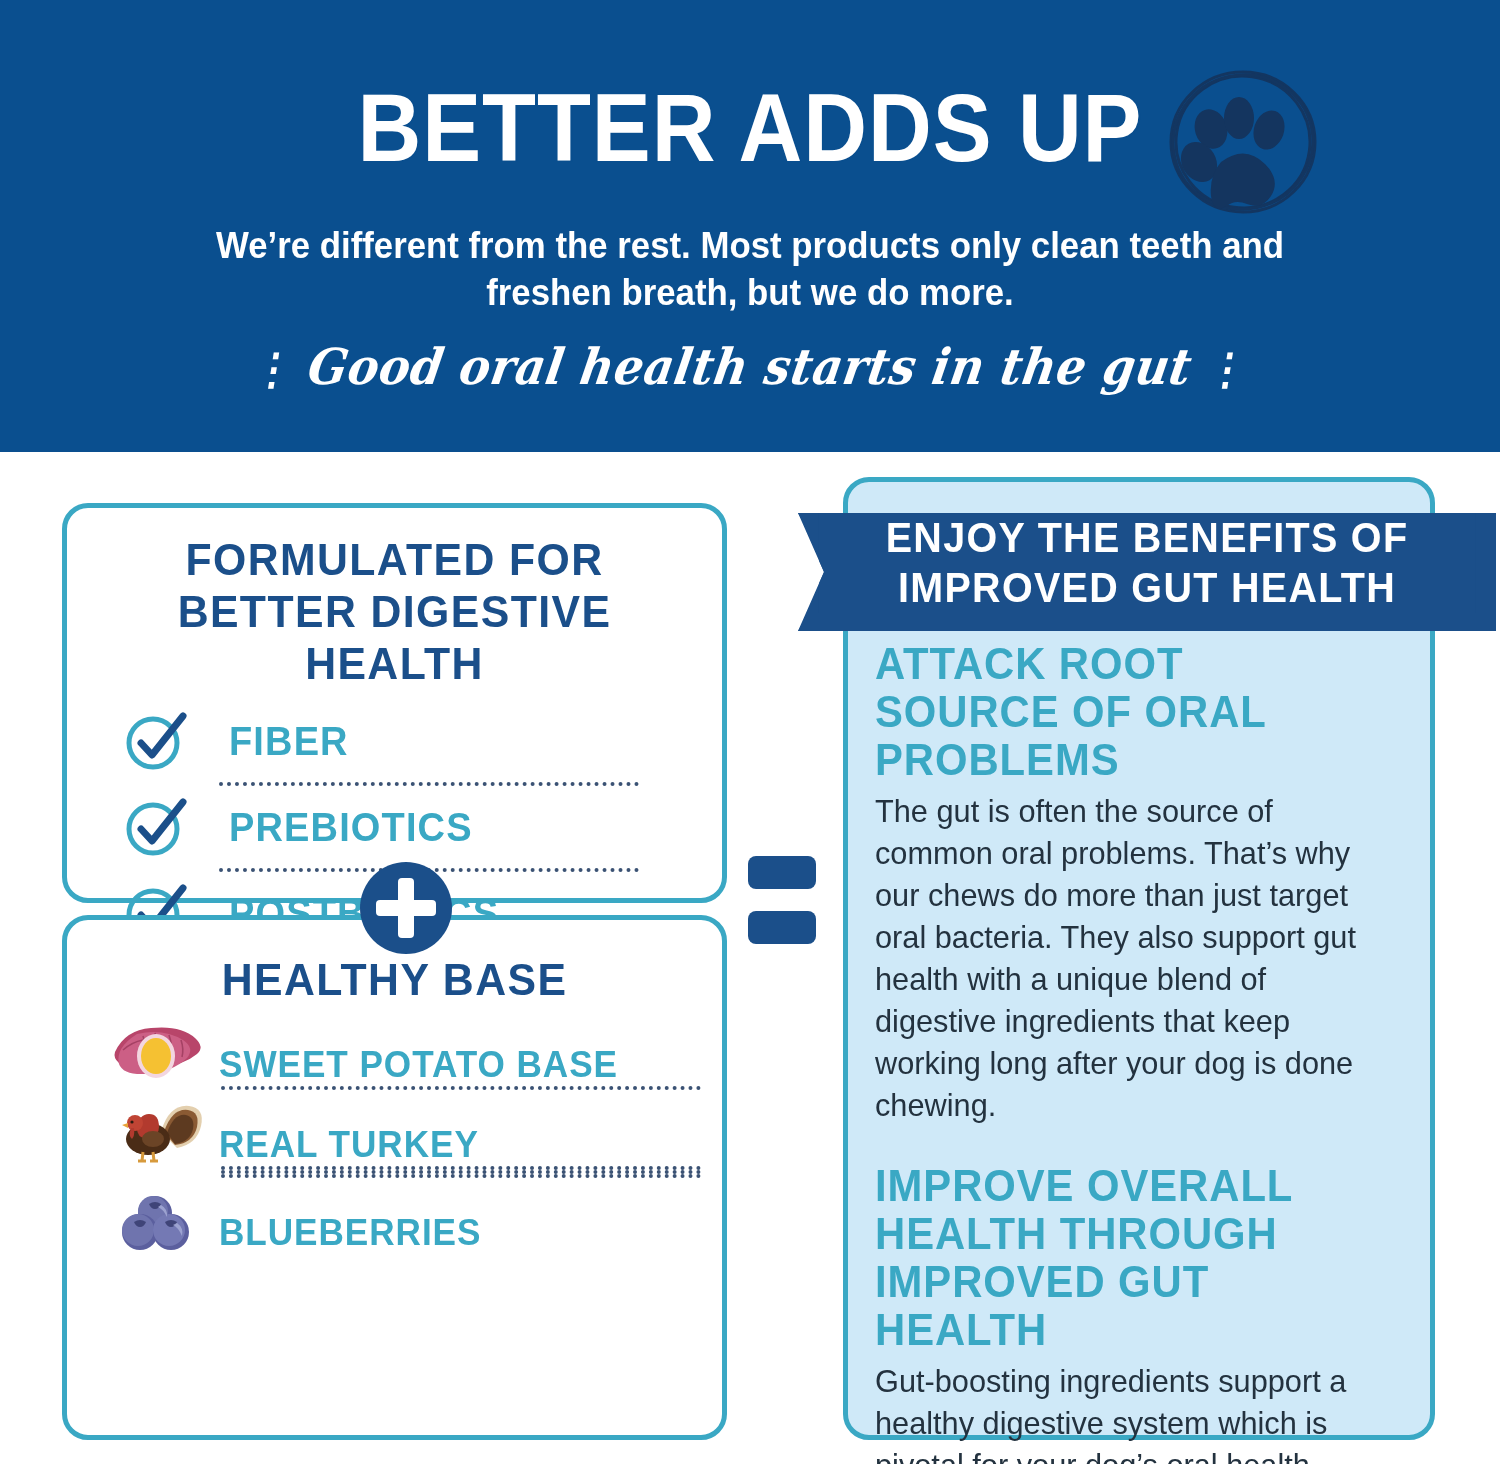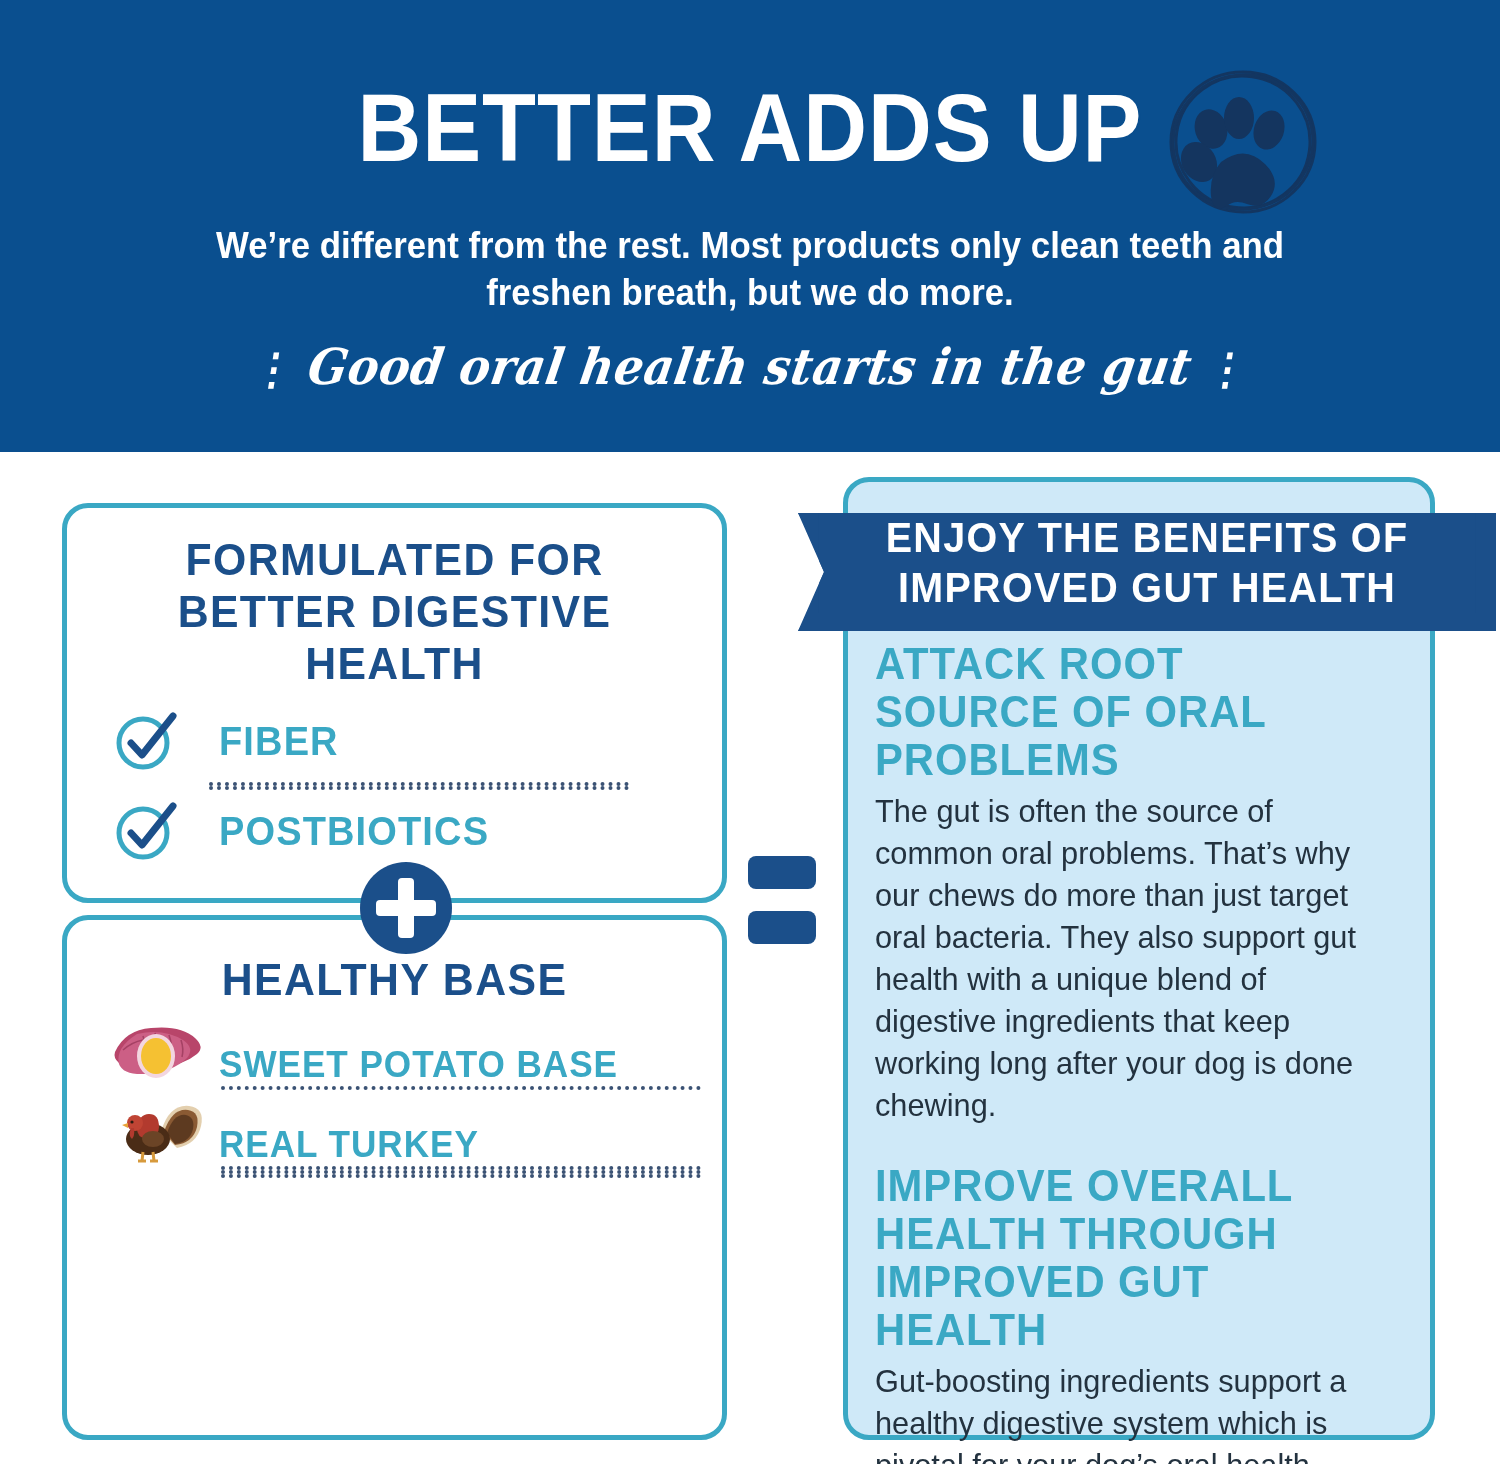--- a/index.html
+++ b/index.html
@@ -77,21 +77,21 @@
     font-size: 45px;
     line-height: 52px;
     letter-spacing: 1.5px;
     transform: scaleX(0.95);
     transform-origin: center top;
   }
   #card-formulated .card-title { padding: 26px 18px 0 18px; }
   #card-base .card-title { padding: 34px 18px 0 18px; }
 
   
-  .check-list { margin-top: 10px; padding: 0 16px; }
+  .check-list { margin-top: 10px; padding: 0 26px; }
   .check-row {
     display: flex; align-items: center;
     height: 82px;
   }
   .check-icon { width: 74px; height: 62px; flex: 0 0 74px; margin-left: 28px; }
   .check-label {
     margin-left: 34px;
     font-weight: bold;
     font-size: 40px;
     letter-spacing: 1.2px;
@@ -240,20 +240,29 @@
           <svg width="74" height="62" viewBox="0 0 74 62">
             <circle cx="32" cy="33" r="24" fill="none" stroke="#3aa8c4" stroke-width="5"></circle>
             <path d="M20 33 L31 45 L62 6" fill="none" stroke="#1b4f8a" stroke-width="7" stroke-linecap="round" stroke-linejoin="round"></path>
           </svg>
         </span>
         <span class="check-label">FIBER</span>
       </div>
 
       <div class="dotline"></div>
 
+      <div class="check-row">
+        <span class="check-icon">
+          <svg width="74" height="62" viewBox="0 0 74 62">
+            <circle cx="32" cy="33" r="24" fill="none" stroke="#3aa8c4" stroke-width="5"></circle>
+            <path d="M20 33 L31 45 L62 6" fill="none" stroke="#1b4f8a" stroke-width="7" stroke-linecap="round" stroke-linejoin="round"></path>
+          </svg>
+        </span>
+        <span class="check-label">PREBIOTICS</span>
+      </div>
 
       <div class="dotline"></div>
 
       <div class="check-row">
         <span class="check-icon">
           <svg width="74" height="62" viewBox="0 0 74 62">
             <circle cx="32" cy="33" r="24" fill="none" stroke="#3aa8c4" stroke-width="5"></circle>
             <path d="M20 33 L31 45 L62 6" fill="none" stroke="#1b4f8a" stroke-width="7" stroke-linecap="round" stroke-linejoin="round"></path>
           </svg>
         </span>
@@ -320,20 +329,38 @@
       </div>
 
       <div class="dotline"></div>
 
 
       <div class="dotline"></div>
 
 
       <div class="dotline"></div>
 
+      <div class="ing-row">
+        <span class="ing-icon">
+          <svg width="96" height="74" viewBox="0 0 96 74">
+            <circle cx="46" cy="33" r="17" fill="#5b5f9e"></circle>
+            <circle cx="44" cy="31" r="15" fill="#6f74ae"></circle>
+            <path d="M40 24 q6 -4 12 0 q-2 5 -6 5 q-4 0 -6 -5z" fill="#3f4478"></path>
+            <circle cx="31" cy="52" r="18" fill="#5b5f9e"></circle>
+            <circle cx="29" cy="50" r="16" fill="#6f74ae"></circle>
+            <path d="M25 42 q6 -4 12 0 q-2 5 -6 5 q-4 0 -6 -5z" fill="#3f4478"></path>
+            <circle cx="62" cy="52" r="18" fill="#5b5f9e"></circle>
+            <circle cx="60" cy="50" r="16" fill="#7479b4"></circle>
+            <path d="M56 42 q6 -4 12 0 q-2 5 -6 5 q-4 0 -6 -5z" fill="#3f4478"></path>
+            <path d="M68 43 q7 5 5 13 q-4 -9 -9 -11z" fill="#a7aed8" opacity="0.8"></path>
+            <path d="M52 25 q7 4 6 12 q-4 -8 -9 -10z" fill="#a7aed8" opacity="0.8"></path>
+          </svg>
+        </span>
+        <span class="ing-label">BLUEBERRIES</span>
+      </div>
 
     </div>
   </div>
 
   <div id="panel-benefits"></div>
 
   <div class="ribbon-l"></div>
   <div class="ribbon-r"></div>
   <div class="ribbon">
     <div class="ribbon-inner">ENJOY THE BENEFITS OF IMPROVED GUT HEALTH</div>

